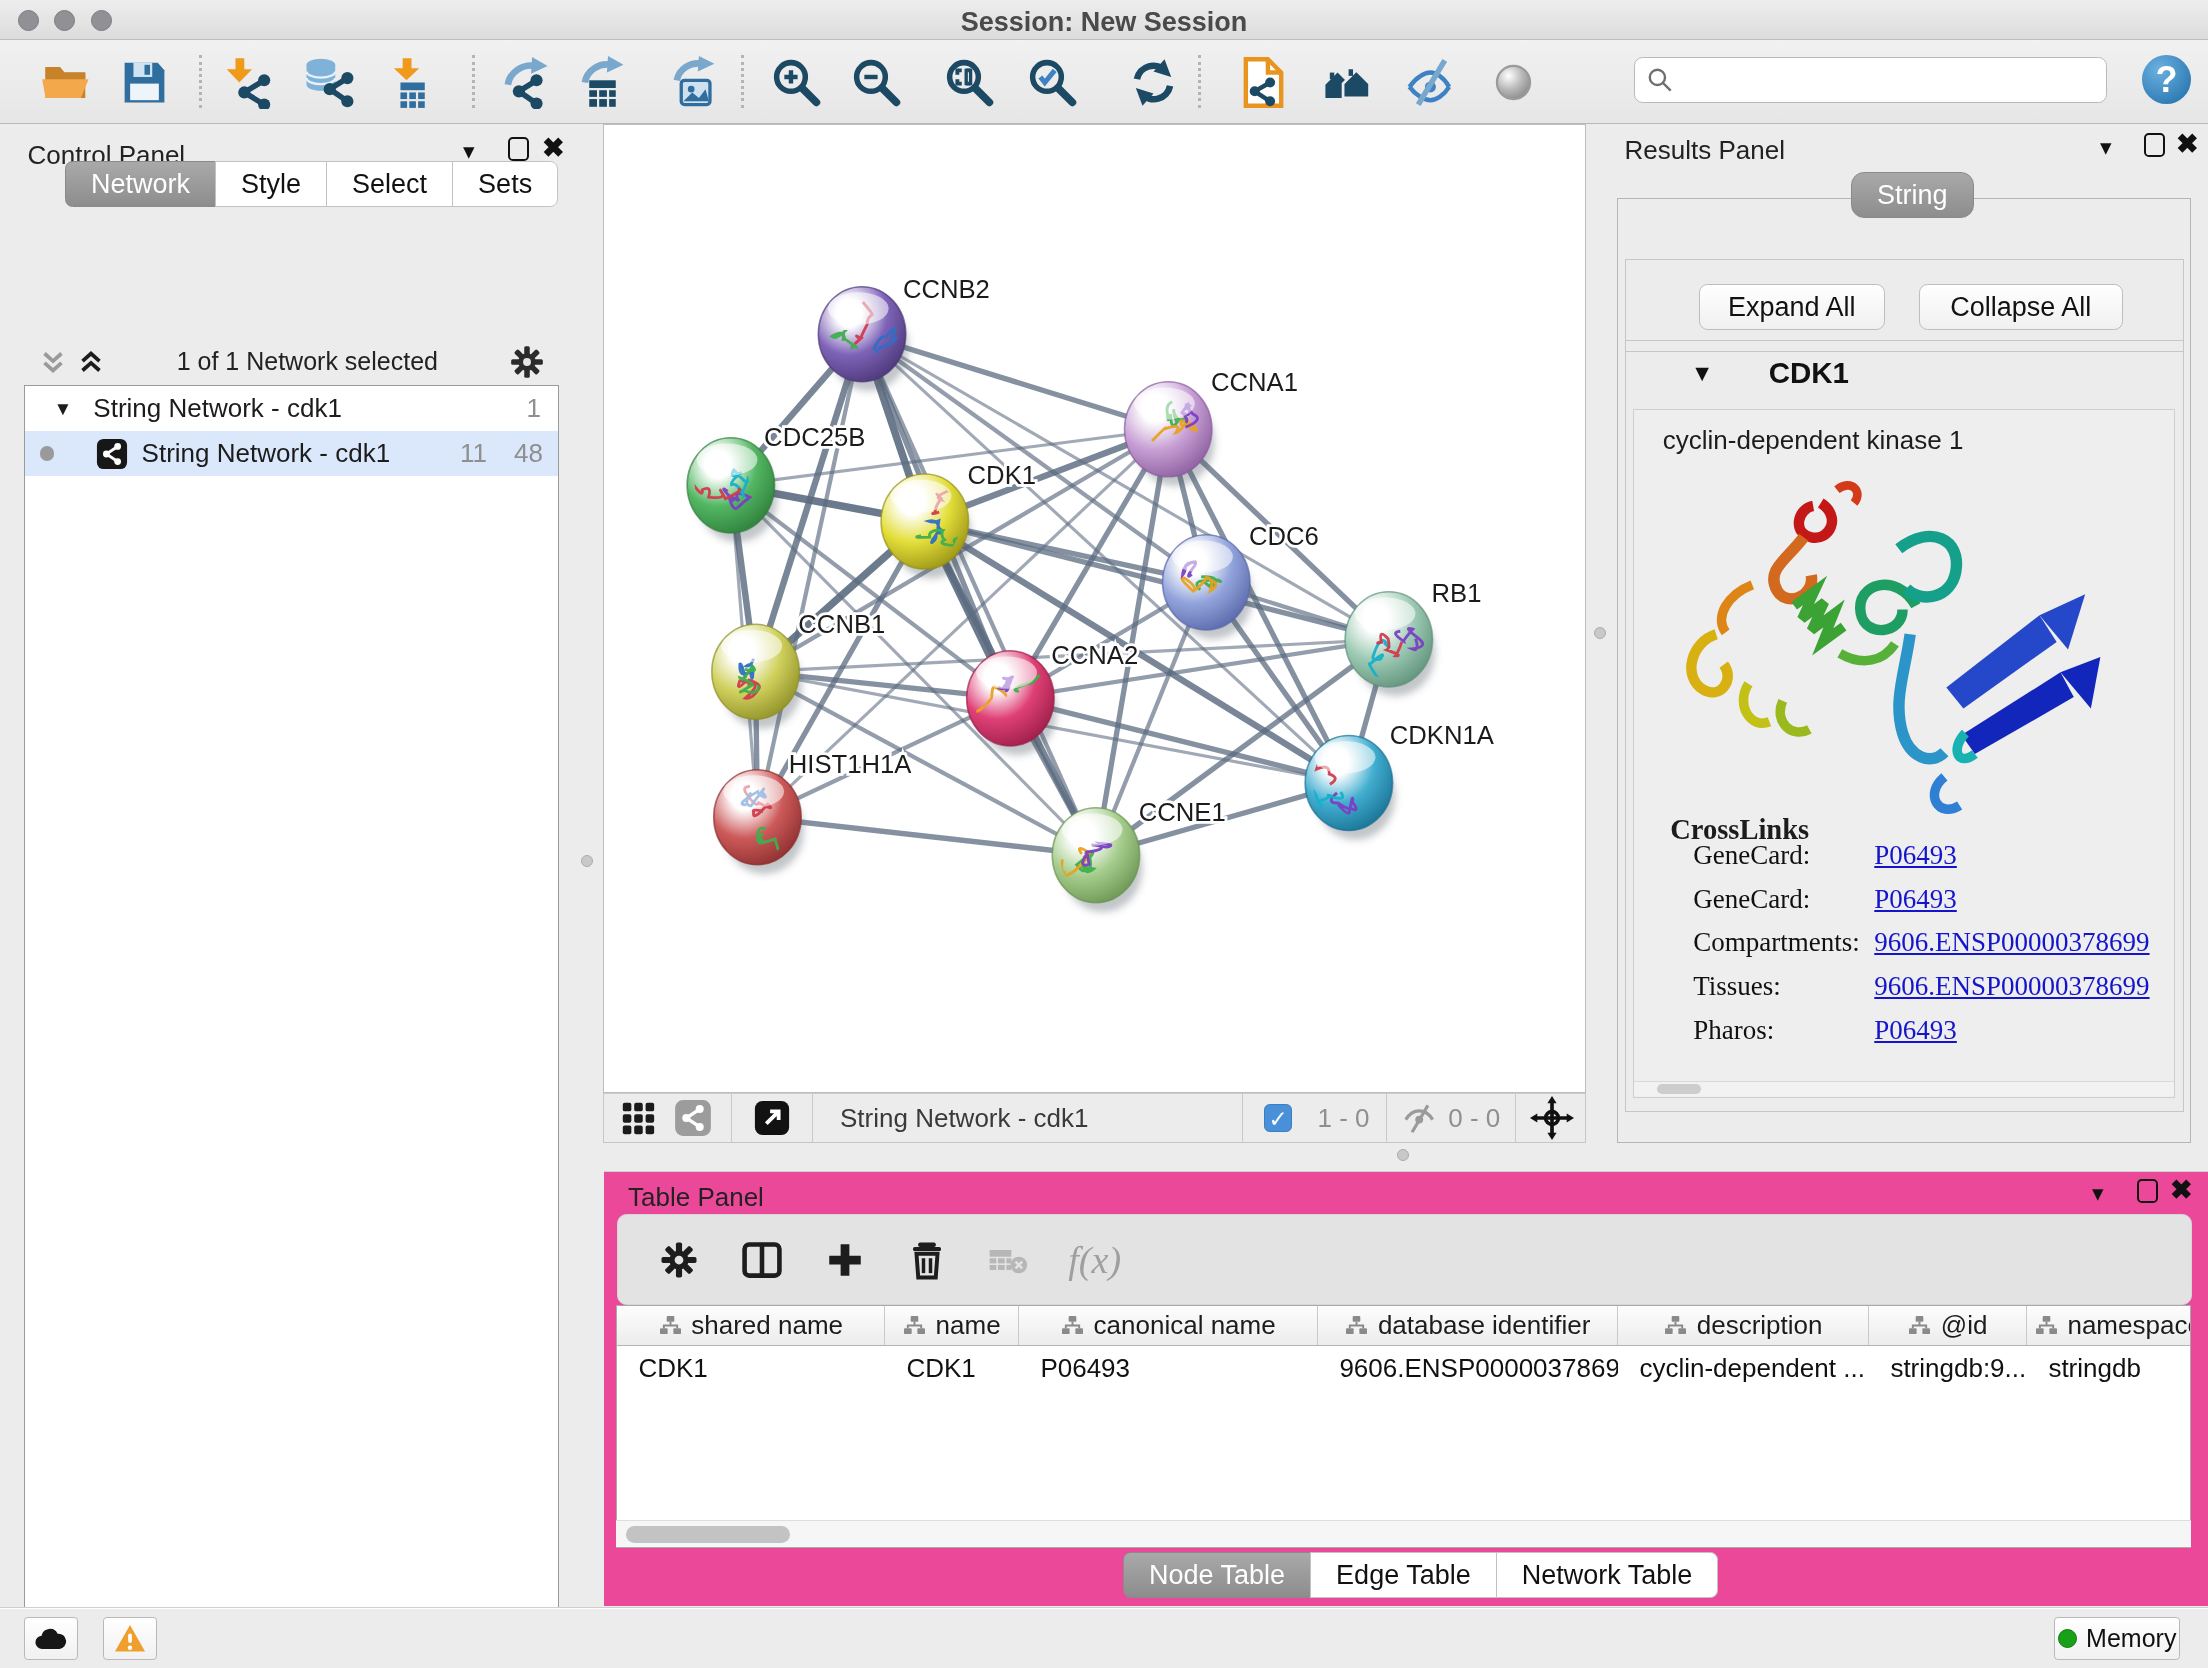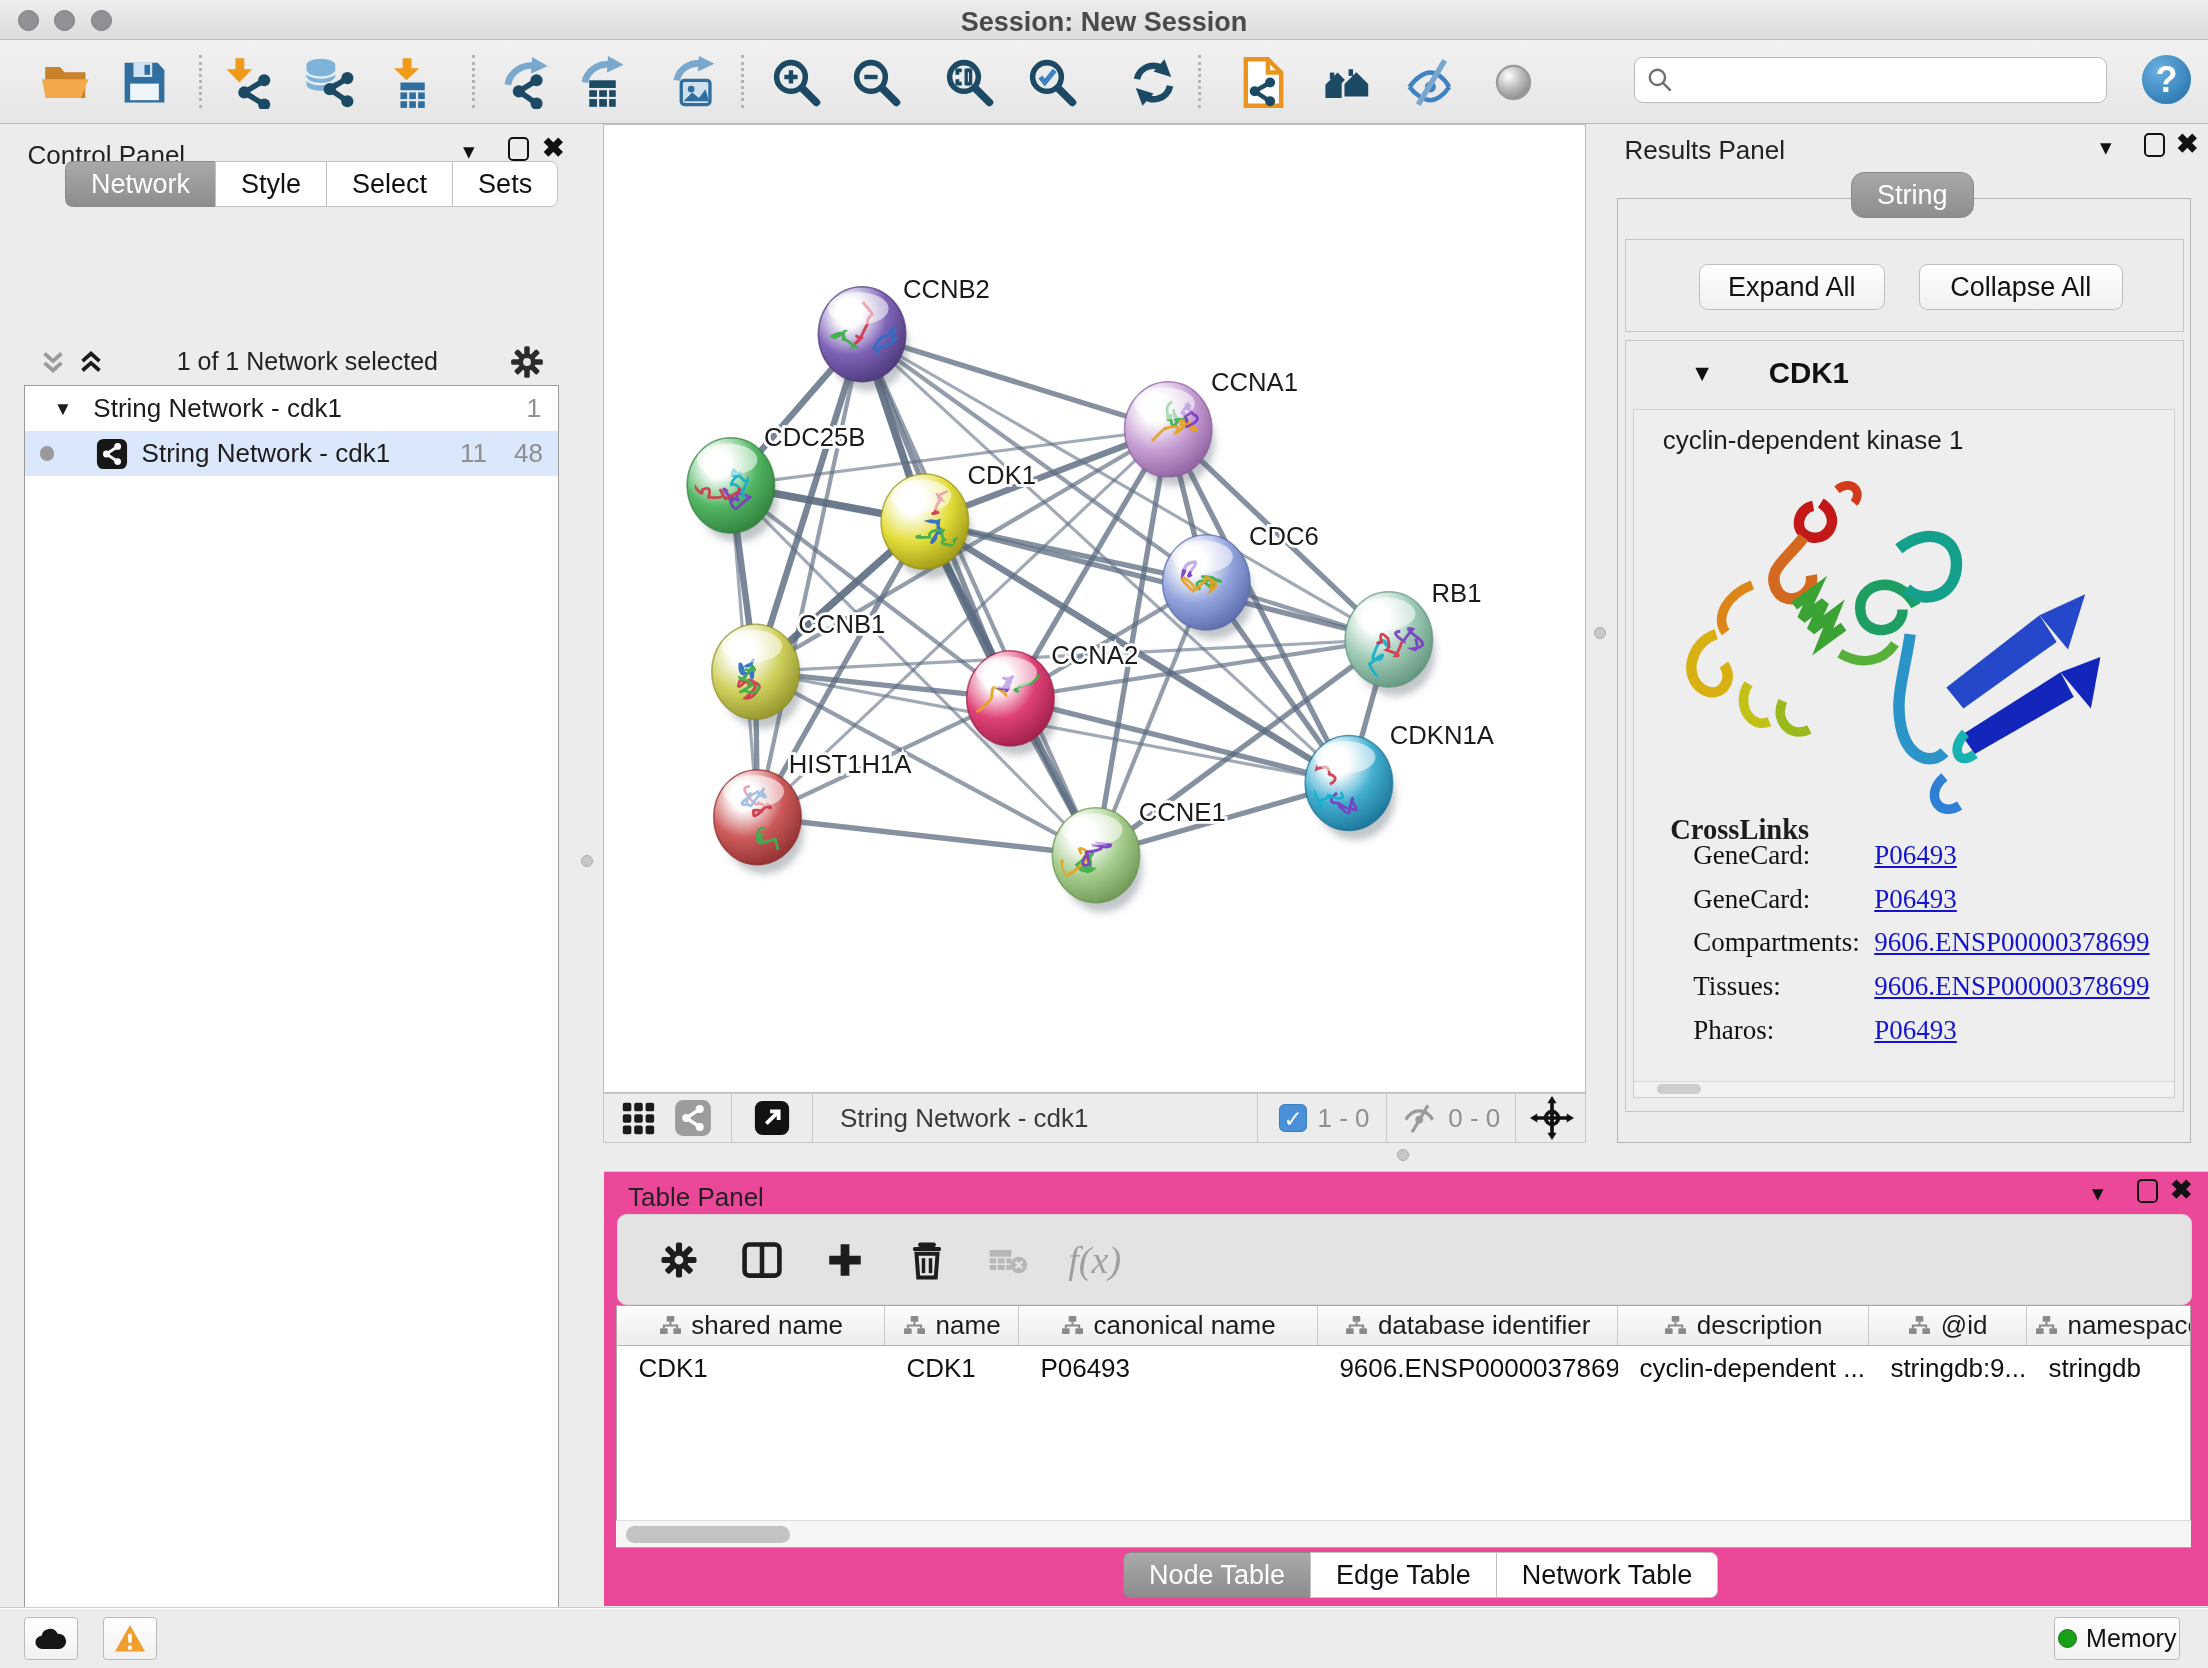--- a/index.html
+++ b/index.html
@@ -639,21 +639,21 @@
       </svg>
     <div class="nav-sep" style="margin-left:19px"></div>
     <svg width="38" height="38" viewBox="0 0 40 40" style="margin-left:21px">
       <rect x="2" y="2" width="36" height="36" rx="8" fill="#121212"></rect>
       <path d="M14 26L26 14M18 13h9v9" stroke="#fff" stroke-width="4" fill="none"></path>
       </svg>
     <div class="nav-sep" style="margin-left:21px"></div>
     <span class="nav-txt" style="margin-left:27px">String Network - cdk1</span>
     <div class="nav-sep" style="margin-left:auto"></div>
     <div id="nav-check" style="margin-left:21px">✓</div>
-    <span class="nav-gray" style="margin-left:10px">1 - 0</span>
+    <span class="nav-gray" style="margin-left:25px">1 - 0</span>
     <div class="nav-sep" style="margin-left:17px"></div>
     <svg width="38" height="38" viewBox="0 0 48 48" style="margin-left:13.3px">
       <path d="M6 26c5-8 12-11 17-11s12 3 17 11" fill="none" stroke="#9a9a9a" stroke-width="4"></path>
       <circle cx="23" cy="26" r="5" fill="#9a9a9a"></circle>
         <line x1="34" y1="8" x2="14" y2="42" stroke="#9a9a9a" stroke-width="4"></line>
       </svg>
     <span class="nav-gray" style="margin-left:9.5px">0 - 0</span>
     <div class="nav-sep" style="margin-left:15px"></div>
     <svg width="44" height="44" viewBox="0 0 48 48" style="margin:0 11.4px 0 13.3px">
       <g stroke="#111" stroke-width="4" fill="none">
@@ -672,21 +672,21 @@
 
   <div id="results-panel" class="abs">
     <span class="panel-title abs" style="left:7.6px;top:11.4px">Results Panel</span>
     <span class="tri abs" style="left:483px;top:9.5px">▾</span>
     <div class="sq abs" style="left:527px;top:8.6px"></div>
     <span class="xx abs" style="left:559px;top:7.6px">✖</span>
 
     <span id="rp-tab" class="tab lone">String</span>
 
     <div id="rp-tabpane">
-      <div class="abs" style="left:6.7px;top:40px;width:559px;height:93px;border:1px solid #c6c6c6">
+      <div class="abs" style="left:6.7px;top:60px;width:559px;height:93px;border:1px solid #c6c6c6">
         <div class="rp-btn abs" style="left:73px;top:24px;width:186px;height:46px;line-height:44px">Expand All</div>
         <div class="rp-btn abs" style="left:293px;top:24px;width:204px;height:46px;line-height:44px">Collapse All</div>
       </div>
 
       <div class="abs" style="left:6.7px;top:141px;width:559px;height:772px;border:1px solid #c6c6c6">
         <span class="tri abs" style="left:65px;top:19px">▼</span>
         <span id="rp-entry-hdr" class="abs" style="left:143px;top:15px">CDK1</span>
 
         <div class="abs" style="left:7.6px;top:68px;width:542px;height:689px;border:1px solid #cfcfcf;background:#eeeeee;overflow:hidden">
           <span class="abs" style="left:28.5px;top:15px;font-size:26px">cyclin-dependent kinase 1</span>

